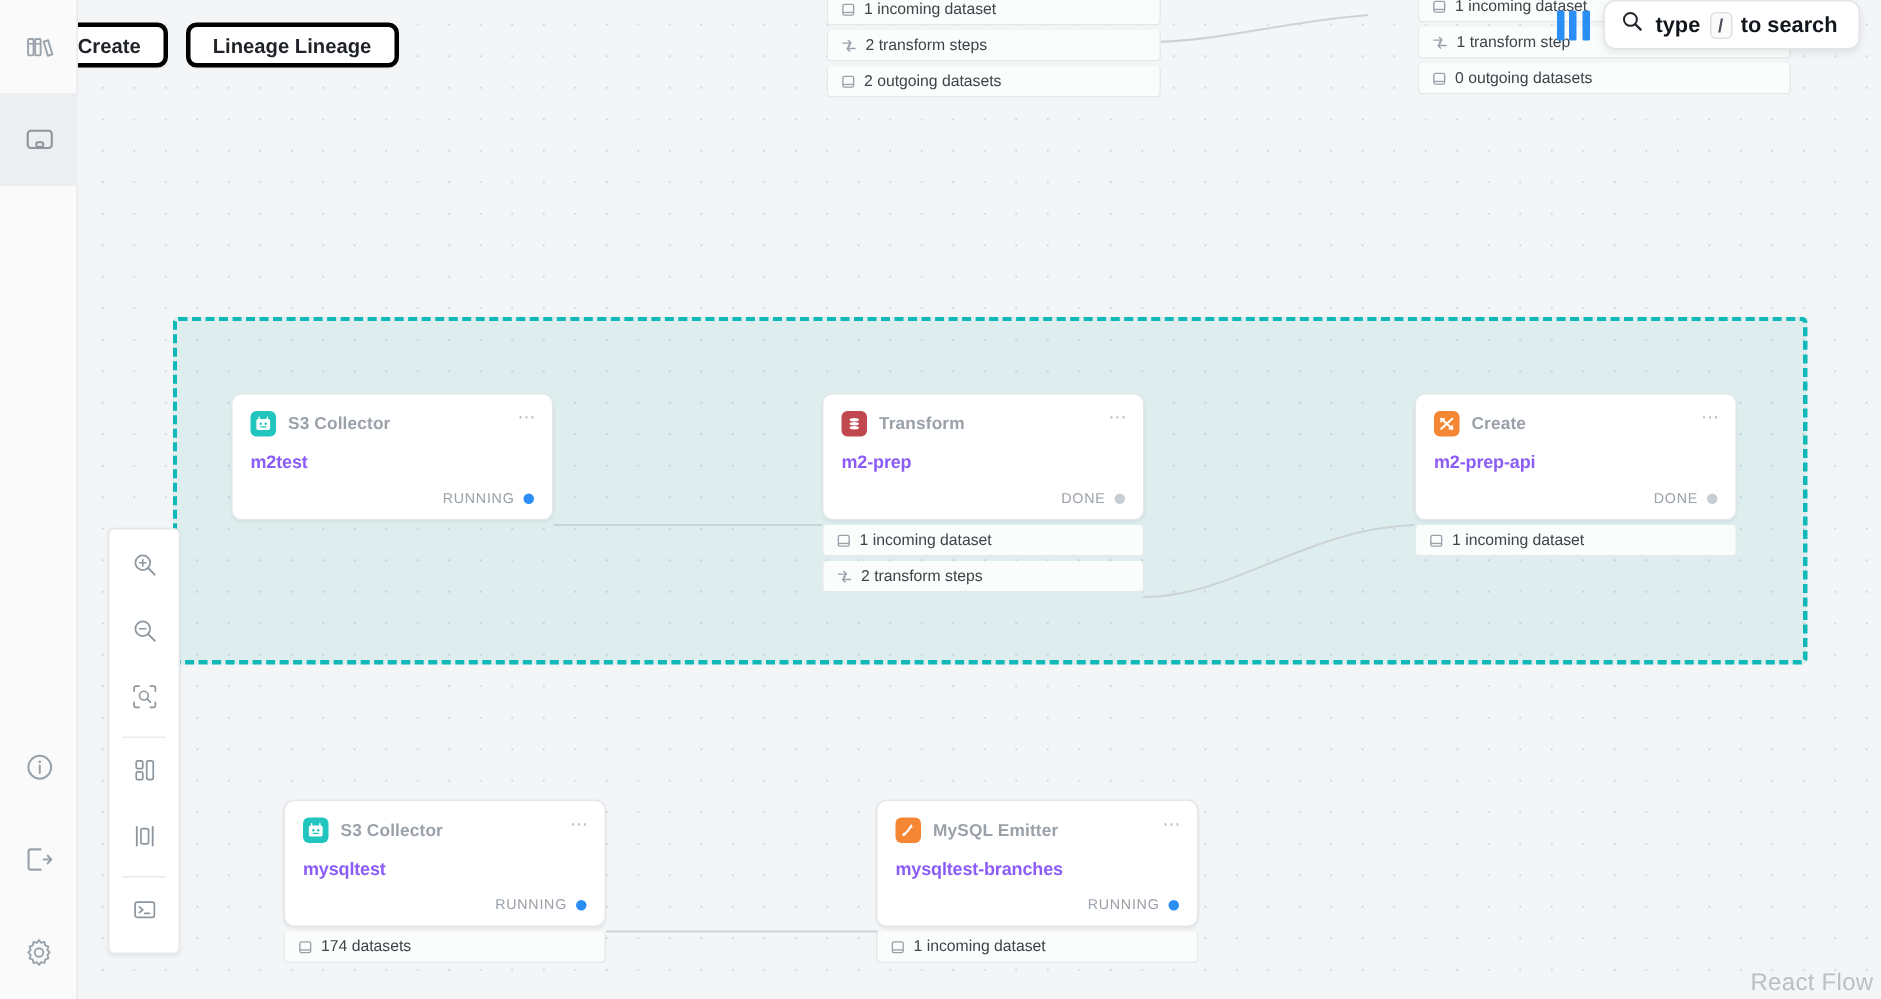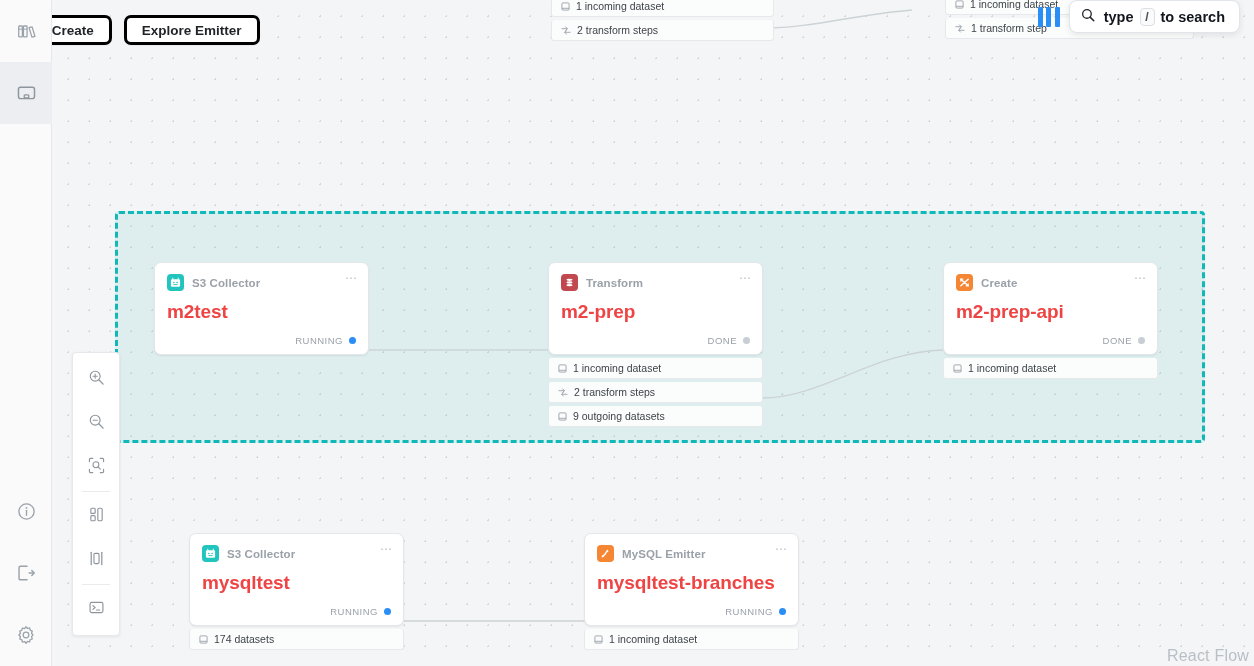--- a/index.html
+++ b/index.html
@@ -112,21 +112,21 @@
     flex: 0 0 auto;
   }
   .node-kind { font-size: 11.5px; color: #9aa1a9; font-weight: 700; letter-spacing: .1px; }
   .node-dots {
     position: absolute; right: 10px; top: 9px;
     color: #b7bdc4; font-size: 12px; letter-spacing: 1px; line-height: 1;
     cursor: pointer;
   }
   .node-title {
     margin-top: 10px;
-    font-size: 19px; font-weight: 700; color: #ef4444;
+    font-size: 12px; font-weight: 700; color: #8b5cf6;
     letter-spacing: -.1px;
   }
   .node-status {
     margin-top: 12px;
     display: flex; align-items: center; justify-content: flex-end; gap: 6px;
     font-size: 9.5px; letter-spacing: .5px; color: #9aa1a9; font-weight: 400;
   }
   .dot { width: 7px; height: 7px; border-radius: 50%; display: inline-block; }
 
   .node-row {
@@ -196,40 +196,58 @@
       </div>
       <div class="node-row">
         <span class="row-ico">
           <svg width="10" height="9" viewBox="0 0 11 10">
               <path d="M1,3 h6 M5,1 l2,2 l-2,2" fill="none" stroke="currentColor" stroke-width="1" stroke-linecap="round" stroke-linejoin="round"></path>
               <path d="M10,7 h-6 M6,5 l-2,2 l2,2" fill="none" stroke="currentColor" stroke-width="1" stroke-linecap="round" stroke-linejoin="round"></path>
             </svg>
         </span>
         <span>2 transform steps</span>
       </div>
+      <div class="node-row">
+        <span class="row-ico">
+          <svg width="9" height="9" viewBox="0 0 10 10">
+              <rect x="1" y="1" width="8" height="8" rx="1.2" fill="none" stroke="currentColor" stroke-width="1"></rect>
+              <line x1="1" y1="7" x2="9" y2="7" stroke="currentColor" stroke-width="1"></line>
+            </svg>
+        </span>
+        <span>2 outgoing datasets</span>
+      </div>
     </div>
 
     <div class="node" style="left:893px; top:-10px; width:249px;">
       <div class="node-row">
         <span class="row-ico">
           <svg width="9" height="9" viewBox="0 0 10 10">
               <rect x="1" y="1" width="8" height="8" rx="1.2" fill="none" stroke="currentColor" stroke-width="1"></rect>
               <line x1="1" y1="7" x2="9" y2="7" stroke="currentColor" stroke-width="1"></line>
             </svg>
         </span>
         <span>1 incoming dataset</span>
       </div>
       <div class="node-row">
         <span class="row-ico">
           <svg width="10" height="9" viewBox="0 0 11 10">
               <path d="M1,3 h6 M5,1 l2,2 l-2,2" fill="none" stroke="currentColor" stroke-width="1" stroke-linecap="round" stroke-linejoin="round"></path>
               <path d="M10,7 h-6 M6,5 l-2,2 l2,2" fill="none" stroke="currentColor" stroke-width="1" stroke-linecap="round" stroke-linejoin="round"></path>
             </svg>
         </span>
         <span>1 transform step</span>
+      </div>
+      <div class="node-row">
+        <span class="row-ico">
+          <svg width="9" height="9" viewBox="0 0 10 10">
+              <rect x="1" y="1" width="8" height="8" rx="1.2" fill="none" stroke="currentColor" stroke-width="1"></rect>
+              <line x1="1" y1="7" x2="9" y2="7" stroke="currentColor" stroke-width="1"></line>
+            </svg>
+        </span>
+        <span>0 outgoing datasets</span>
       </div>
     </div>
 
     <div class="node" style="left:102px; top:262px; width:215px;">
       <div class="node-card">
         <div class="node-dots">⋯</div>
         <div class="node-head">
           <span class="node-ico" style="background:#21c5bd">
             <svg width="11" height="11" viewBox="0 0 12 12">
                 <rect x="1" y="2.5" width="10" height="8" rx="1.3" fill="#fff"></rect>
@@ -279,29 +297,20 @@
       </div>
       <div class="node-row">
         <span class="row-ico">
           <svg width="10" height="9" viewBox="0 0 11 10">
               <path d="M1,3 h6 M5,1 l2,2 l-2,2" fill="none" stroke="currentColor" stroke-width="1" stroke-linecap="round" stroke-linejoin="round"></path>
               <path d="M10,7 h-6 M6,5 l-2,2 l2,2" fill="none" stroke="currentColor" stroke-width="1" stroke-linecap="round" stroke-linejoin="round"></path>
             </svg>
         </span>
         <span>2 transform steps</span>
       </div>
-      <div class="node-row">
-        <span class="row-ico">
-          <svg width="9" height="9" viewBox="0 0 10 10">
-              <rect x="1" y="1" width="8" height="8" rx="1.2" fill="none" stroke="currentColor" stroke-width="1"></rect>
-              <line x1="1" y1="7" x2="9" y2="7" stroke="currentColor" stroke-width="1"></line>
-            </svg>
-        </span>
-        <span>9 outgoing datasets</span>
-      </div>
     </div>
 
     <div class="node" style="left:891px; top:262px; width:215px;">
       <div class="node-card">
         <div class="node-dots">⋯</div>
         <div class="node-head">
           <span class="node-ico" style="background:#f58634">
             <svg width="11" height="11" viewBox="0 0 12 12">
                 <path d="M2 2.4 L10 9.6 M10 2.4 L2 9.6" stroke="#fff" stroke-width="1.6" stroke-linecap="round"></path>
                 <path d="M2 2.4 h2.1 M2 2.4 v2.1 M10 9.6 h-2.1 M10 9.6 v-2.1" stroke="#fff" stroke-width="1.3" stroke-linecap="round"></path>
@@ -452,21 +461,21 @@
 
     <div class="attrib">React Flow</div>
   </div>
 
   <div class="toolbar">
     <div class="tb-btn">
       <span class="tb-plus">+</span>
       <span>Create</span>
     </div>
     <div class="tb-btn">
-      <span>Explore Emitter</span>
+      <span>Lineage Lineage</span>
     </div>
   </div>
 
   <div class="searchwrap">
     <div class="bars">
         <i></i>
         <i></i>
         <i></i>
       </div>
     <div class="searchbox">

